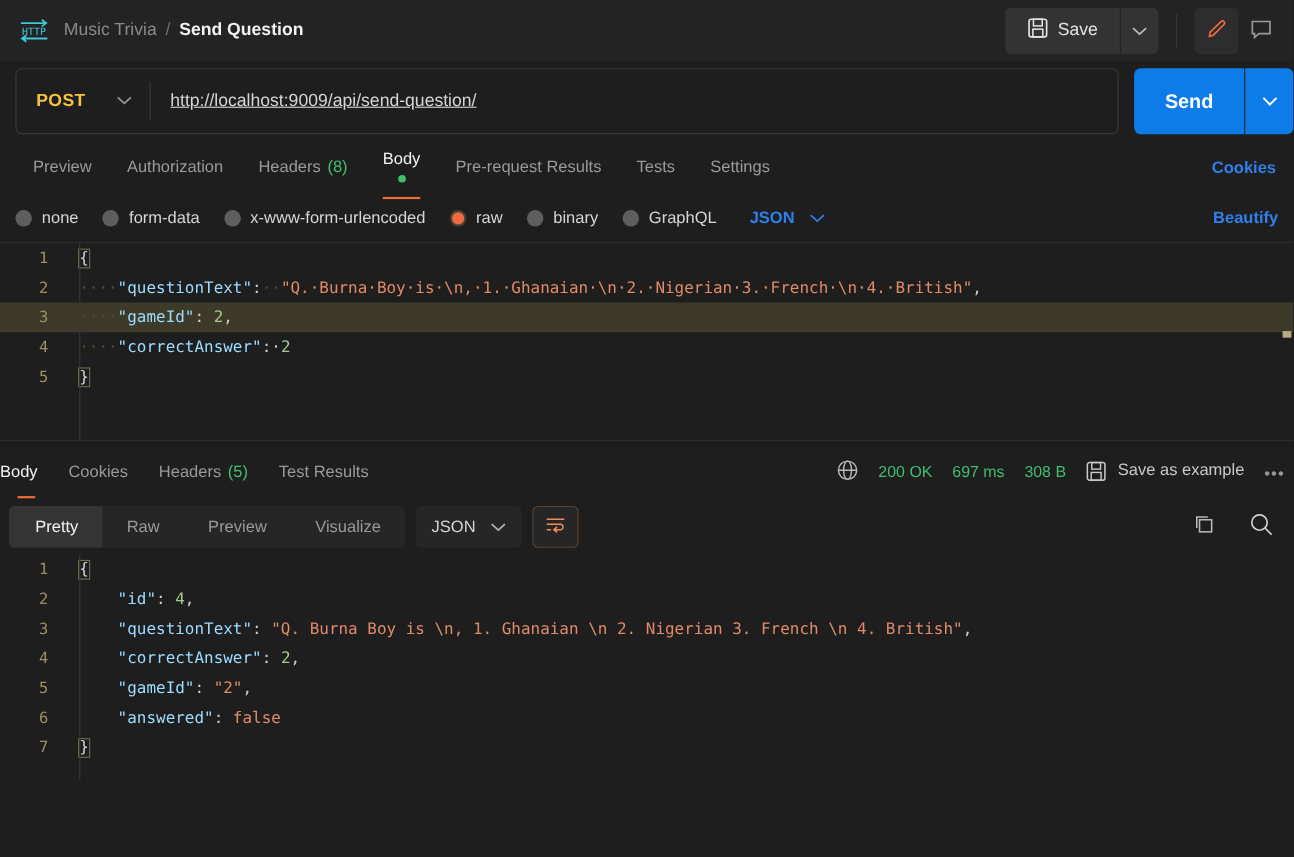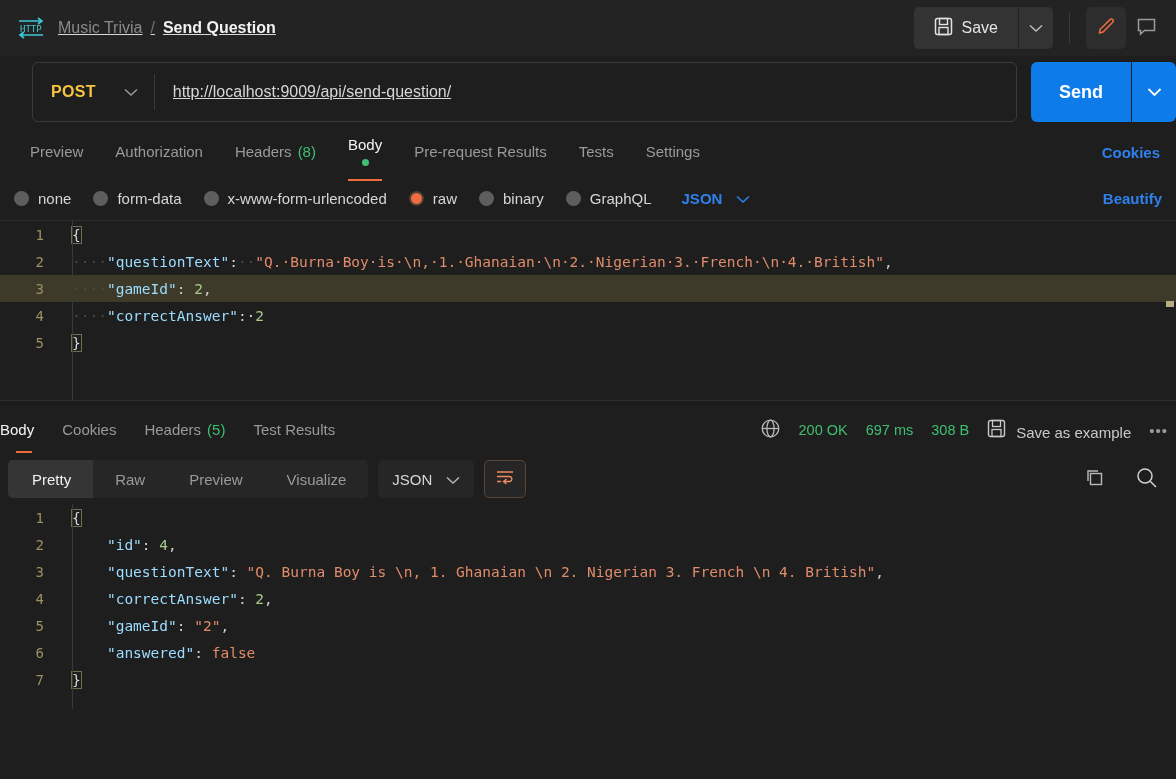--- a/index.html
+++ b/index.html
@@ -12,21 +12,21 @@
   }
 
   
   .header {
     height: 56px;
     display: flex; align-items: center;
     padding: 0 10px 0 16px;
     background: #232323;
   }
   .http-icon { width: 30px; height: 26px; flex: none; margin-right: 12px; }
-  .crumbs { display: flex; align-items: baseline; gap: 8px; font-size: 16px; text-decoration: underline; }
+  .crumbs { display: flex; align-items: baseline; gap: 8px; font-size: 16px; }
   .crumb-parent { color: #8a8a8a; }
   .crumb-sep { color: #707070; }
   .crumb-current { color: #f2f2f2; font-weight: bold; }
   .header-right { margin-left: auto; display: flex; align-items: center; }
   .save-group { display: flex; align-items: center; }
   .save-btn {
     display: flex; align-items: center; gap: 9px;
     background: #333333; border: none; border-radius: 5px 0 0 5px;
     color: #e4e4e4; font-size: 16px; font-family: inherit;
     padding: 0 20px; height: 42px; cursor: pointer;
@@ -38,21 +38,21 @@
   }
   .vdiv { width: 1px; height: 30px; background: #3a3a3a; margin: 0 16px; }
   .icon-btn {
     width: 40px; height: 42px; border: none; background: transparent;
     border-radius: 5px; display: flex; align-items: center; justify-content: center;
     cursor: pointer;
   }
   .icon-btn.active { background: #2d2d2d; }
 
   
-  .urlrow { display: flex; align-items: center; padding: 6px 0 6px 32px; }
+  .urlrow { display: flex; align-items: center; padding: 6px 0 6px 14px; }
   .url-wrap {
     flex: 1; display: flex; align-items: center; height: 60px;
     border: 1px solid #3a3a3a; border-radius: 6px; background: #1e1e1e;
   }
   .method {
     display: flex; align-items: center; gap: 28px;
     padding: 0 16px 0 18px; height: 100%; cursor: pointer;
   }
   .method-label { color: #f5c242; font-weight: bold; font-size: 16px; letter-spacing: .3px; }
   .method-div { width: 1px; height: 36px; background: #3a3a3a; }
@@ -131,21 +131,21 @@
   }
   .scrollmark { position: absolute; right: 2px; width: 8px; height: 6px; background: #b5ac86; }
 
   
   .resp-divider { height: 6px; background: #1b1b1b; border-top: 1px solid #2e2e2e; }
   .resptabs { display: flex; align-items: center; height: 48px; padding: 0 0 0 0; }
   .resptabs .tab { padding: 13px 14px 15px; }
   .resptabs .tab:first-child { padding-left: 0; margin-left: 0; }
   .resp-meta { margin-left: auto; display: flex; align-items: center; gap: 18px; padding-right: 8px; }
   .meta-green { color: #3fbf70; font-size: 14.5px; }
-  .meta-save { display: flex; align-items: flex-end; gap: 10px; color: #c9c9c9; font-size: 15px; cursor: pointer; }
+  .meta-save { display: flex; align-items: flex-start; gap: 10px; color: #c9c9c9; font-size: 15px; cursor: pointer; }
   .dots { color: #9a9a9a; letter-spacing: 1px; font-size: 15px; cursor: pointer; }
 
   
   .resp-toolbar { display: flex; align-items: center; padding: 0 10px 0 8px; height: 50px; gap: 10px; }
   .seg { display: flex; background: #262626; border-radius: 5px; overflow: hidden; height: 38px; }
   .seg div {
     display: flex; align-items: center; padding: 0 22px; font-size: 15px;
     color: #9a9a9a; cursor: pointer;
   }
   .seg div.active { background: #353535; color: #f2f2f2; padding-left: 24px; }

